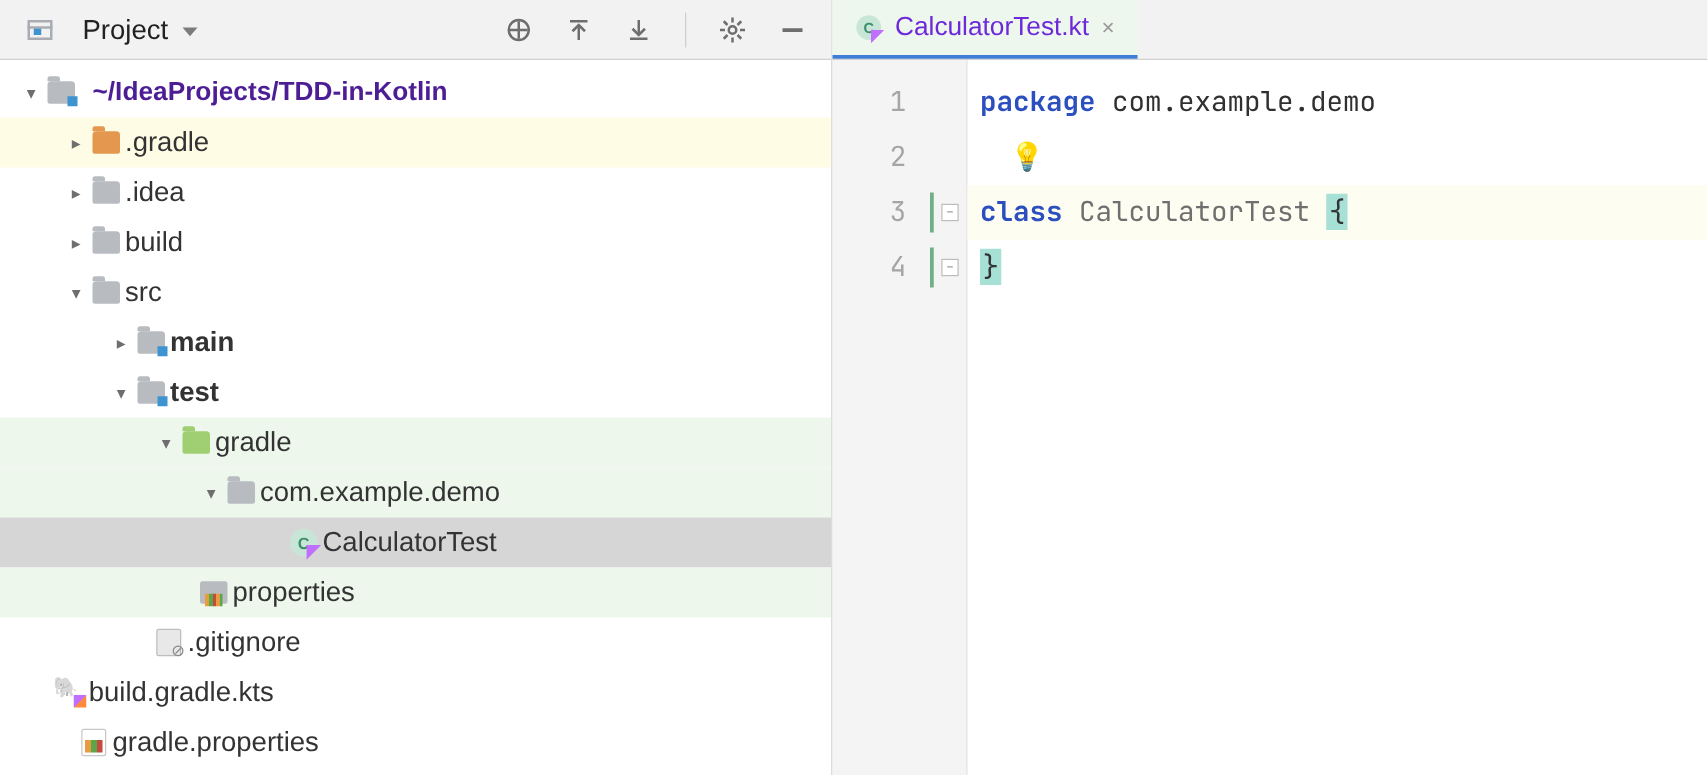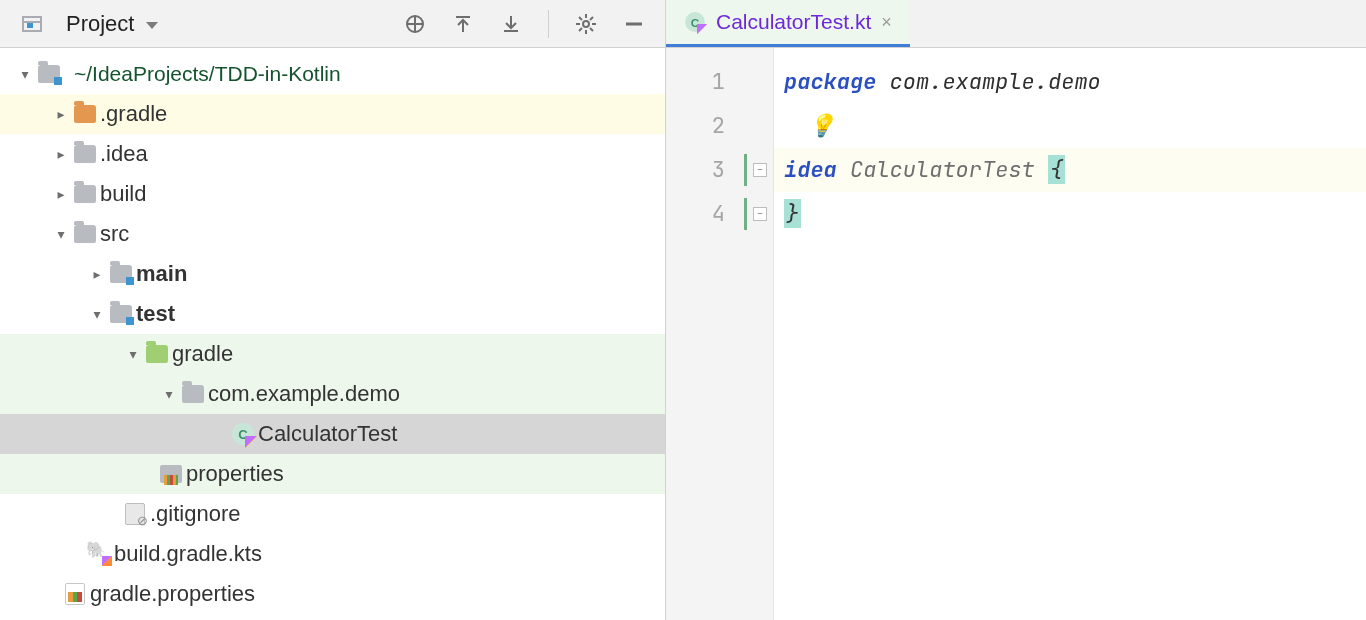--- a/index.html
+++ b/index.html
@@ -17,21 +17,21 @@
   .hdr-icon { width: 22px; height: 22px; display: inline-flex; align-items: center; justify-content: center; cursor: pointer; color: #6e6e6e; }
   .hdr-sep { width: 1px; height: 28px; background: #cfcfcf; }
 
   
   .tree { flex: 1; overflow: auto; padding-top: 6px; font-size: 22px; }
   .row { height: 40px; display: flex; align-items: center; white-space: nowrap; }
   .row .arrow { width: 18px; text-align: center; color: #6e6e6e; font-size: 14px; }
   .row .icon-slot { width: 30px; display: inline-flex; align-items: center; justify-content: center; }
   .row .label { }
   .row .label.bold { font-weight: 700; }
-  .row .hint { color: #14532d; margin-left: 10px; font-size: 21px; }
+  .row .hint { color: #4c1d95; margin-left: 10px; font-size: 21px; font-weight: bold; }
   .row.hl-yellow { background: #fffce6; }
   .row.hl-green  { background: #edf7ec; }
   .row.sel { background: #d6d6d6; }
 
   
   .d0 { padding-left: 16px; }
   .d1 { padding-left: 52px; }
   .d2 { padding-left: 88px; }
   .d3 { padding-left: 124px; }
   .d4 { padding-left: 160px; }
@@ -71,21 +71,21 @@
   .tab { display: flex; align-items: center; gap: 10px; padding: 0 18px; background: #eef7ed; border-bottom: 3px solid #3e7ed6; position: relative; cursor: pointer; }
   .tab .tab-label { font-size: 21px; color: #6d28d9; }
   .tab .close { color: #9a9a9a; font-size: 18px; cursor: pointer; }
 
   .code-area { flex: 1; display: flex; font-family: "JetBrains Mono","Menlo","Consolas",monospace; font-size: 22px; }
   .gutter { width: 108px; background: #f4f4f4; border-right: 1px solid #e5e5e5; text-align: right; color: #a5a5a5; padding-top: 12px; }
   .gutter .ln { height: 44px; line-height: 44px; padding-right: 48px; position: relative; }
   .gutter .fold { position: absolute; right: 6px; top: 50%; transform: translateY(-50%); width: 14px; height: 14px; border: 1px solid #bdbdbd; background: #fff; font-size: 10px; line-height: 12px; text-align: center; color: #8a8a8a; }
   .gutter .caret-line { position: absolute; right: 26px; top: 6px; bottom: 6px; width: 3px; background: #6fb086; }
 
-  .code { flex: 1; padding-top: 12px; font-style: italic; }
+  .code { flex: 1; padding-top: 12px; }
   .code .cl { height: 44px; line-height: 44px; padding-left: 10px; white-space: pre; }
   .kw { color: #2b4fbf; font-weight: 600; }
   .pkg { color: #303030; }
   .name { color: #6f6f6f; }
   .brace-hl { background: #a7e0d5; padding: 0 2px; }
   .bulb { color: #e7a52e; font-size: 22px; padding-left: 24px; }
   .code .cl.hl { background: #fdfdf1; }
 
   
   .proj-win-icon { width: 20px; height: 16px; border: 2px solid #a9adb3; position: relative; }
@@ -236,21 +236,21 @@
             <span class="res-icon"></span>
           </span>
         <span class="label">properties</span>
       </div>
       <div class="row d1" style="padding-left:120px">
         <span class="icon-slot">
             <span class="gitignore-icon"></span>
           </span>
         <span class="label">.gitignore</span>
       </div>
-      <div class="row d1" style="padding-left:84px">
+      <div class="row d1" style="padding-left:41px">
         <span class="icon-slot">
             <span class="gradle-kts-icon"></span>
           </span>
         <span class="label">build.gradle.kts</span>
       </div>
       <div class="row d1" style="padding-left:60px">
         <span class="icon-slot">
             <span class="props-icon"></span>
           </span>
         <span class="label">gradle.properties</span>
@@ -280,18 +280,18 @@
         </div>
         <div class="ln">
           <span>4</span>
           <span class="caret-line"></span>
           <span class="fold">–</span>
         </div>
       </div>
       <div class="code">
         <div class="cl"><span class="kw">package</span> <span class="pkg">com.example.demo</span></div>
         <div class="cl"><span class="bulb">💡</span></div>
-        <div class="cl hl"><span class="kw">idea</span> <span class="name">CalculatorTest</span> <span class="brace-hl">{</span></div>
+        <div class="cl hl"><span class="kw">class</span> <span class="name">CalculatorTest</span> <span class="brace-hl">{</span></div>
         <div class="cl"><span class="brace-hl">}</span></div>
       </div>
     </div>
   </div>
 </div>
 
 </body></html>

